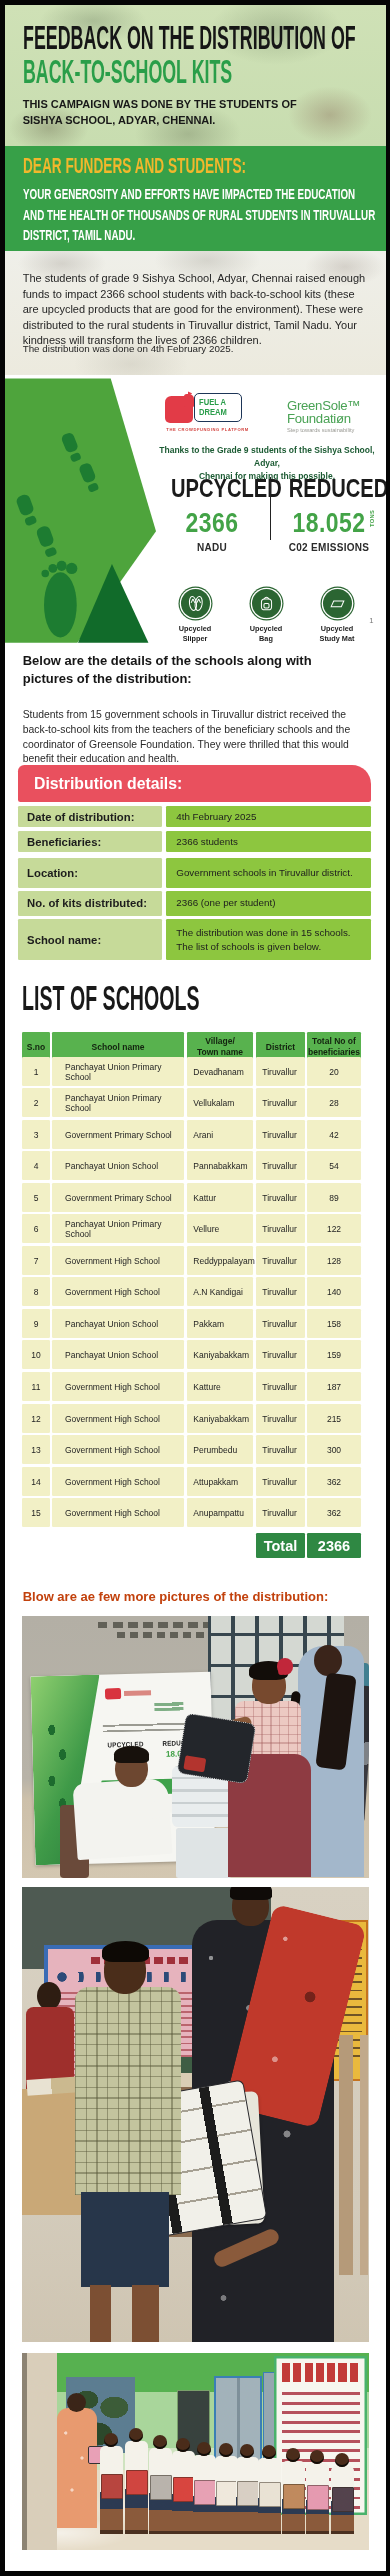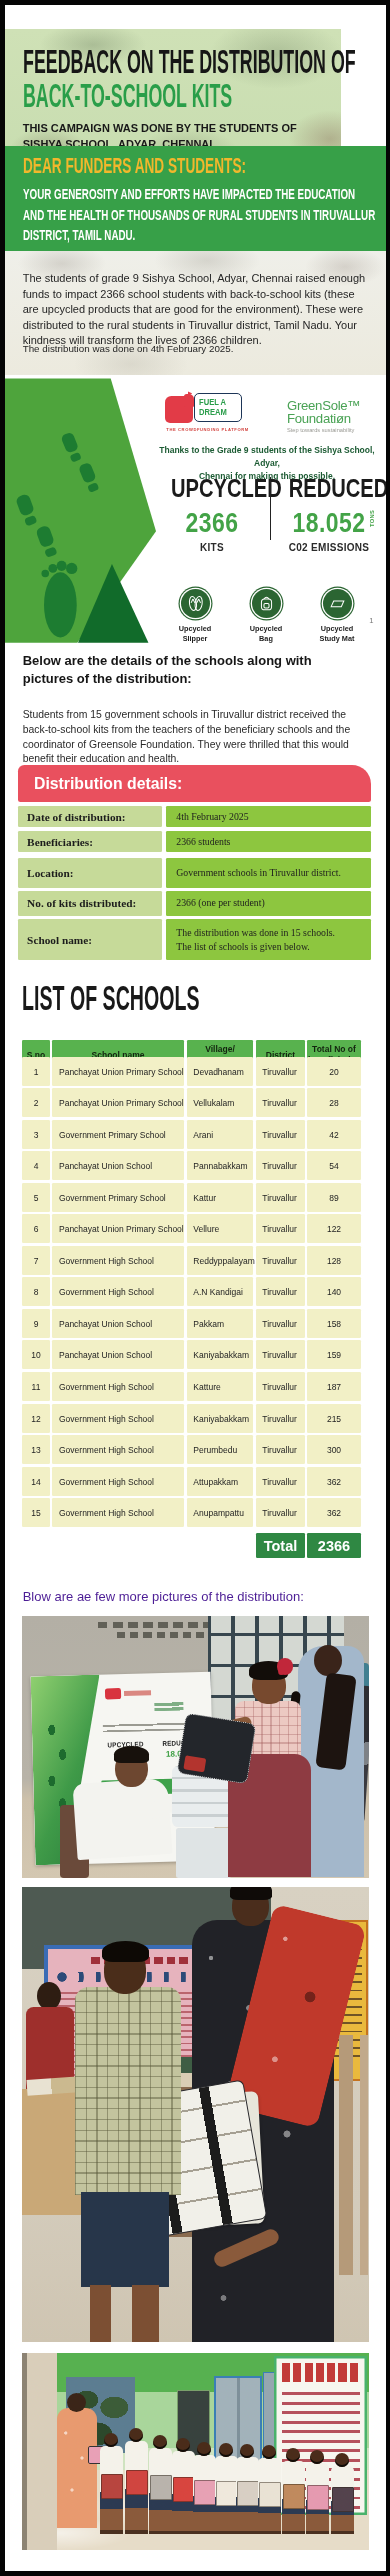--- a/index.html
+++ b/index.html
@@ -5,29 +5,28 @@
   html,body{margin:0;padding:0;background:#555;}
   *{box-sizing:border-box;}
   .page{
     position:relative;width:391px;height:2576px;margin:0 auto;
     background:#ffffff;border:5px solid #050505;overflow:hidden;
     font-family:"Liberation Sans",sans-serif;color:#222;
   }
   .pre{white-space:pre-line;}
   
   .hero{
-    position:absolute;left:0;top:0;width:336px;height:141px;
+    position:absolute;left:0;top:0;width:381px;height:141px;
     background:
       radial-gradient(57px 35px at 44px 123px, rgba(70,60,40,.28), transparent 70%),
       radial-gradient(76px 44px at 183px 129px, rgba(60,70,45,.25), transparent 70%),
       radial-gradient(60px 41px at 325px 110px, rgba(110,60,50,.28), transparent 70%),
       radial-gradient(95px 50px at 271px 25px, rgba(40,60,35,.20), transparent 70%),
       radial-gradient(76px 31.5px at 88px 15.8px, rgba(45,65,40,.22), transparent 70%),
       linear-gradient(#cfe1b6,#c8ddb0);
-    margin-top: 24px;
   }
   .hero-t1{position:absolute;left:17.7px;top:16.4px;font-size:33px;font-weight:700;line-height:1;
     color:#161616;white-space:nowrap;transform:scaleX(.54);transform-origin:0 0;letter-spacing:0;}
   .hero-t2{position:absolute;left:17.7px;top:50px;font-size:33px;font-weight:700;line-height:1;
     color:#2a9e49;white-space:nowrap;transform:scaleX(.54);transform-origin:0 0;}
   .hero-sub{position:absolute;left:17.7px;top:92px;font-size:11px;font-weight:700;
     color:#181818;line-height:1.45;}
   
   .band{position:absolute;left:0;top:141px;width:381px;height:105px;background:#37a048;}
   .band-h{position:absolute;left:17.7px;top:8.8px;font-size:22px;font-weight:700;line-height:1;
@@ -83,45 +82,45 @@
   .cicon-label{margin-top:5.7px;font-size:7.3px;font-weight:700;color:#1d1d1d;text-align:center;line-height:1.35;}
   .cert-page{position:absolute;right:12.6px;top:241px;font-size:7.6px;color:#777;}
   
   .below-h{position:absolute;left:17.7px;top:647px;width:328px;font-size:13px;font-weight:700;color:#161616;line-height:1.35;}
   .below-p{position:absolute;left:17.7px;top:703px;width:348px;font-size:10.4px;color:#2a2a2a;line-height:1.42;}
   
   .dd{position:absolute;left:12.6px;top:760px;width:353px;}
   .dd-header{position:absolute;left:0;top:0;width:353px;height:37px;background:#e9505e;
     border-radius:6.3px 19px 2.5px 2.5px;color:#fff;font-size:15.8px;font-weight:700;
     display:flex;align-items:center;padding-left:16.4px;}
-  .dd-row{position:absolute;left:0;width:353px;font-family:Liberation Serif, serif;}
+  .dd-row{position:absolute;left:0;width:353px;}
   .dd-label{position:absolute;left:0;top:0;width:144px;height:100%;background:#c6da99;
     display:flex;align-items:center;padding-left:9.5px;font-size:11.3px;font-weight:700;color:#1c1c1c;border-radius:1.3px;}
   .dd-value{position:absolute;left:148px;top:0;width:205px;height:100%;background:#8dc63f;
     display:flex;align-items:center;padding-left:10.7px;font-size:9.8px;color:#1e1e1e;line-height:1.4;border-radius:1.3px;}
   
   .schools-h{position:absolute;left:17px;top:975px;font-size:35px;font-weight:700;color:#191919;
     line-height:1;white-space:nowrap;transform:scaleX(.56);transform-origin:0 0;}
   .stable{position:absolute;left:17px;top:1019px;width:347px;}
   .shead,.srow,.stotal{position:absolute;left:0;width:347px;}
   .sc{position:absolute;top:0;height:100%;display:flex;align-items:center;justify-content:center;text-align:center;font-size:8.5px;color:#242424;border-radius:1.3px;}
-  .shead{top:16px;height:30px;}
+  .shead{top:8px;height:30px;}
   .shead .sc{background:#58b24e;font-weight:700;line-height:1.25;color:#13240f;}
   .srow{height:29px;}
   .srow .sc{background:#f2f0c6;}
   .c1{left:0;width:28px;}
-  .c2{left:30px;width:132px;justify-content:flex-start;padding-left:7px;text-align:left;}
+  .c2{left:30px;width:132px;justify-content:flex-start;padding-left:13px;text-align:left;}
   .c3{left:165px;width:66px;justify-content:flex-start;padding-left:6.3px;text-align:left;}
   .c4{left:234px;width:49px;justify-content:flex-start;padding-left:6.3px;text-align:right;}
   .c5{left:285px;width:54px;}
   .shead .c2,.shead .c3,.shead .c4{justify-content:center;padding-left:0;text-align:center;}
   .stotal{top:509px;height:25px;}
   .stotal .sc{background:#2f8843;color:#fff;font-size:14.5px;font-weight:700;justify-content:center;padding-left:0;}
   
-  .photos-h{position:absolute;left:17.7px;top:1584px;font-size:13px;font-weight:400;color:#4c1d95;}
+  .photos-h{position:absolute;left:17.7px;top:1584px;font-size:13px;font-weight:700;color:#c2410c;}
   .photo{position:absolute;left:17px;width:347px;overflow:hidden;}
   .ph1{top:1611px;height:262px;background:linear-gradient(180deg,#b3afa5 0%,#b8b3a8 62%,#cdc0aa 70%,#d3c7b1 100%);}
   .p1-tamil{position:absolute;left:76px;top:6.3px;width:189px;height:5.7px;
     background:repeating-linear-gradient(90deg,#4d4d44 0 9.5px,transparent 9.5px 15px);opacity:.8;}
   .p1-tamil:after{content:"";position:absolute;left:19px;top:10px;width:145px;height:5.7px;
     background:repeating-linear-gradient(90deg,#4d4d44 0 8.2px,transparent 8.2px 13.2px);}
   .p1-window{position:absolute;left:186px;top:0;width:136px;height:110px;background:#d4d8d2;
     border-left:3.8px solid #37464e;
     background-image:repeating-linear-gradient(90deg,transparent 0 20px,#37464e 20px 24px),
       repeating-linear-gradient(0deg,transparent 0 28px,#37464e 28px 31px);}
@@ -353,21 +352,21 @@
       <div class="gsl-n" data-interactable="false">Foundatiøn</div>
       <div class="gsl-tag" data-interactable="false">Step towards sustainability</div>
     </div>
 
     <div class="cert-thanks pre" data-interactable="false">Thanks to the  Grade 9 students of the Sishya School, Adyar,
 Chennai for making this possible.</div>
 
     <div class="stat stat-upcycled" data-interactable="false">
       <div class="stat-label" data-interactable="false">UPCYCLED</div>
       <span class="stat-value" data-interactable="false">2366</span>
-      <div class="stat-unit" data-interactable="false">KITS</div>
+      <div class="stat-unit" data-interactable="false">NADU</div>
     </div>
     <div class="stat-divider" data-interactable="false"></div>
     <div class="stat stat-reduced" data-interactable="false">
       <div class="stat-label" data-interactable="false">REDUCED</div>
       <span class="stat-value" data-interactable="false"><span data-interactable="false">18.052</span><span class="stat-side" data-interactable="false">TONS</span></span>
       <div class="stat-unit" data-interactable="false">C02 EMISSIONS</div>
     </div>
 
 
     <div class="cert-icons" data-interactable="false">

